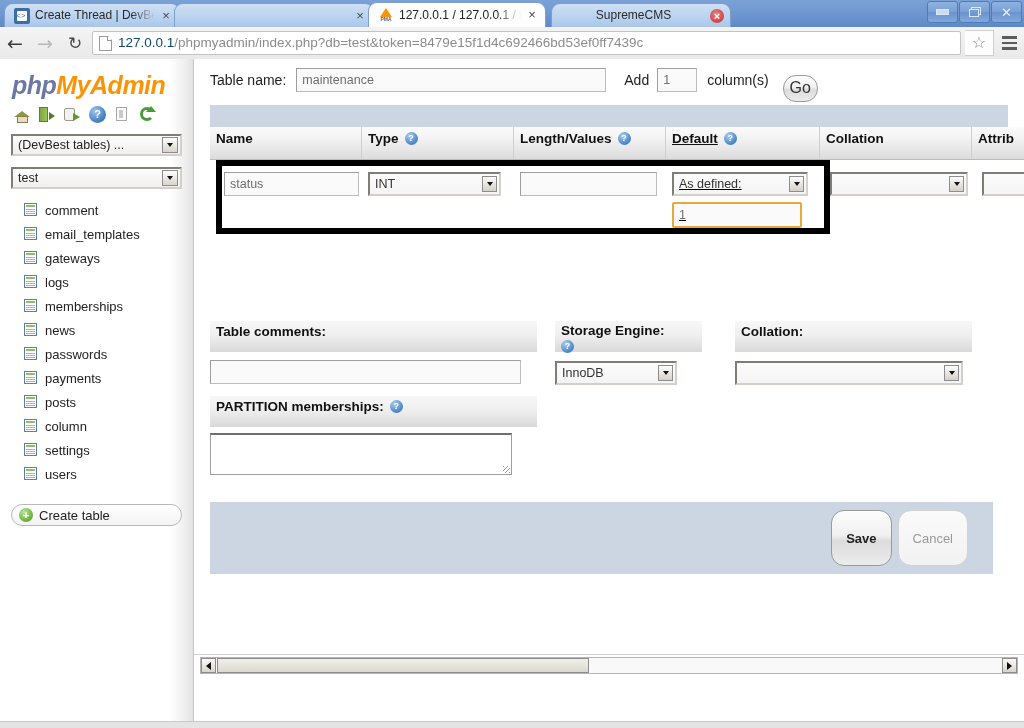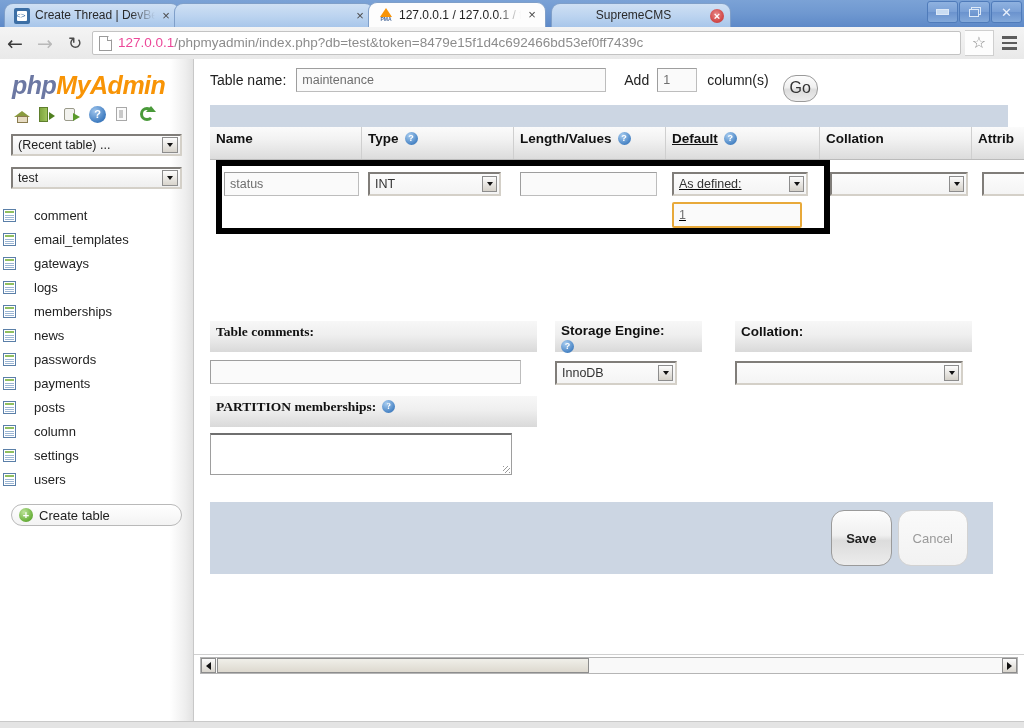--- a/index.html
+++ b/index.html
@@ -126,21 +126,21 @@
     width:11px; height:13px; flex:0 0 11px; margin-right:6px;
     background:#fff; border:1px solid #9a9a9a; position:relative;
   }
   .pageicon::after{
     content:""; position:absolute; right:-1px; top:-1px;
     border-left:4px solid transparent; border-top:4px solid #fff;
     border-right:0; border-bottom:0;
     box-shadow:-1px 1px 0 0 #9a9a9a;
   }
   #urltext { font-size:13.5px; color:#8c8c8c; white-space:nowrap; line-height:16px; }
-  #urltext .host { color:#ec4899; }
+  #urltext .host { color:#0c4a6e; }
   .starbtn { width:28px; height:24px; display:flex; align-items:center; justify-content:center;
              border:1px solid #cfcfcf; border-left:none; background:#fdfdfd;}
   .star { font-size:16px; color:#8a8a8a; line-height:16px; }
   .menubtn { width:30px; height:30px; display:flex; flex-direction:column; align-items:center; justify-content:center; gap:3px;}
   .menubtn i { display:block; width:15px; height:2.5px; background:#5c5c5c; }
 
   
   #page { position:absolute; left:0; top:59px; width:1024px; height:669px; background:#fff; }
 
   
@@ -186,21 +186,21 @@
   .sbselect span.lbl{ padding-left:5px; }
   .selarrow{
     position:absolute; right:2px; top:1px; width:16px; height:16px;
     background:linear-gradient(to bottom,#fdfdfd,#d8d4cc);
     border:1px solid #8d8d8d; box-sizing:border-box;
     display:flex; align-items:center; justify-content:center;
   }
   .selarrow::after{content:"";width:0;height:0;border-left:3.5px solid transparent;border-right:3.5px solid transparent;border-top:4px solid #111;}
 
   #tablelist { margin-top: 14px; }
-  .tbitem { display:flex; align-items:center; height:24px; padding-left:3px;gap:10px; }
+  .tbitem { display:flex; height:24px; padding-left:24px; }
   .tbicon {
     width:13px; height:13px; flex:0 0 13px; margin-right:8px;
     background:#fff; border:1px solid #5a7fa8; box-sizing:border-box; position:relative;
   }
   .tbicon::before{content:"";position:absolute;left:1px;top:1px;width:9px;height:2px;background:#8fbf5f;}
   .tbicon::after{content:"";position:absolute;left:1px;top:5px;width:9px;height:5px;
     background:repeating-linear-gradient(to bottom,#9bb6d4 0 1px,#fff 1px 2px);}
   .tblabel { font-size:13px; color:#222; }
   #createtable {
     margin: 13px 11px 0 11px; height:22px; box-sizing:border-box;
@@ -441,21 +441,21 @@
       <div id="sbicons">
         <span class="sbicon ic-home"></span>
         <span class="sbicon ic-exit"></span>
         <span class="sbicon ic-export"></span>
         <span class="sbicon ic-help"></span>
         <span class="sbicon ic-docs"></span>
         <span class="sbicon ic-refresh"></span>
       </div>
 
       <div class="sbselect">
-        <span class="lbl">(Recent table) ...</span>
+        <span class="lbl">(DevBest tables) ...</span>
         <span class="selarrow"></span>
       </div>
 
       <div class="sbselect">
         <span class="lbl">test</span>
         <span class="selarrow"></span>
       </div>
 
       <div id="tablelist">
         <div class="tbitem">
@@ -585,21 +585,21 @@
                   <span class="sv"></span>
                 </div>
               </div>
             </div>
             <div id="hlbox"></div>
           </div>
         </div>
 
         <div id="panels">
           <div style="display:flex;align-items:flex-start;">
-            <div style="width:345px;font-family:Liberation Serif, serif;">
+            <div style="width:345px;">
               <div class="ptitle" id="cmt-title">Table comments:</div>
               <span class="txtinput" id="cmt-input" style="display:block;"></span>
               <div class="ptitle" id="part-title">
                 <span>PARTITION memberships:</span>
                   <span class="hicon"></span>
               </div>
               <div id="part-area"></div>
             </div>
 
             <div style="width:180px;">

